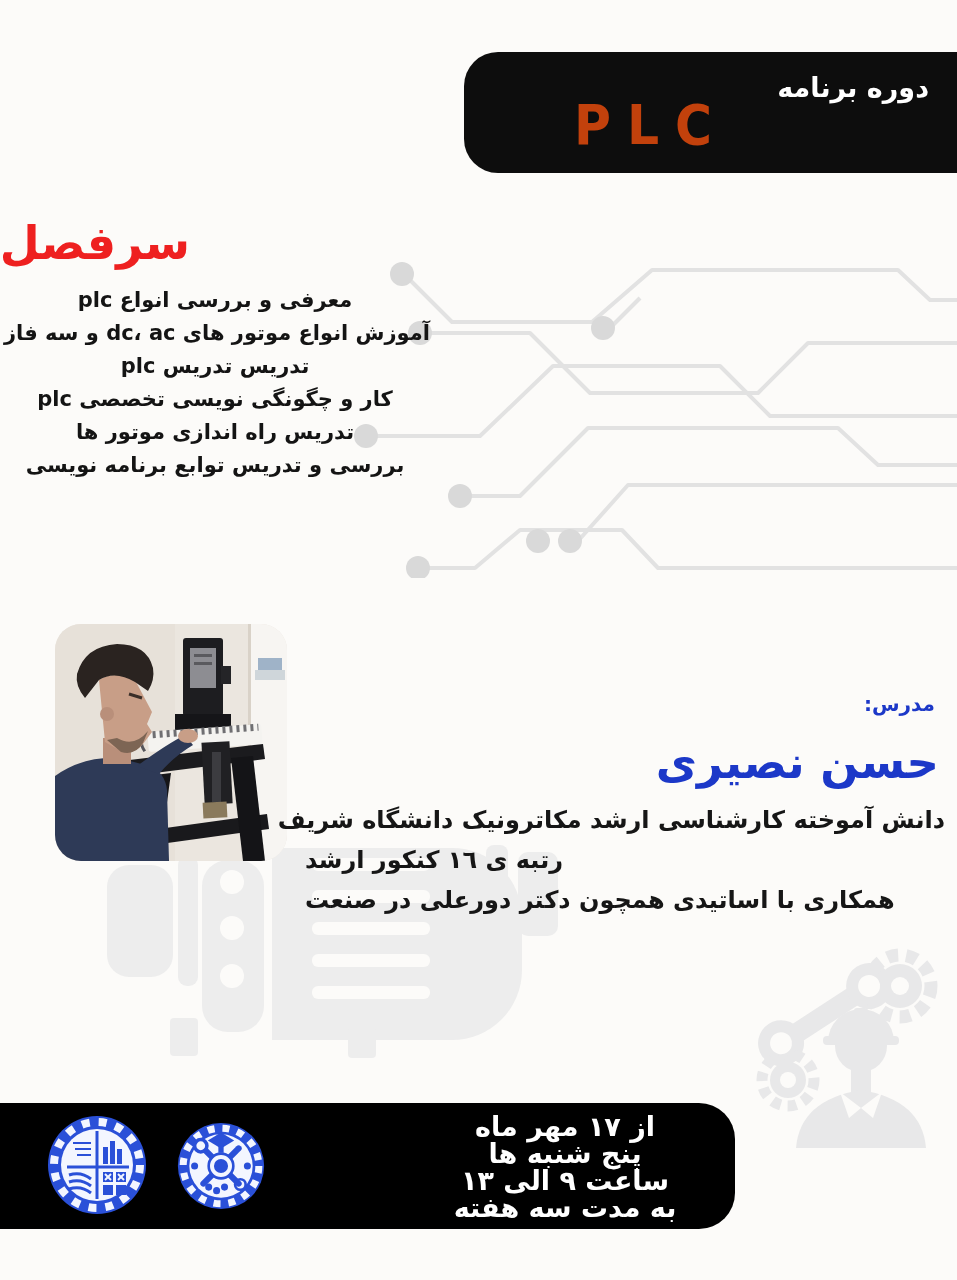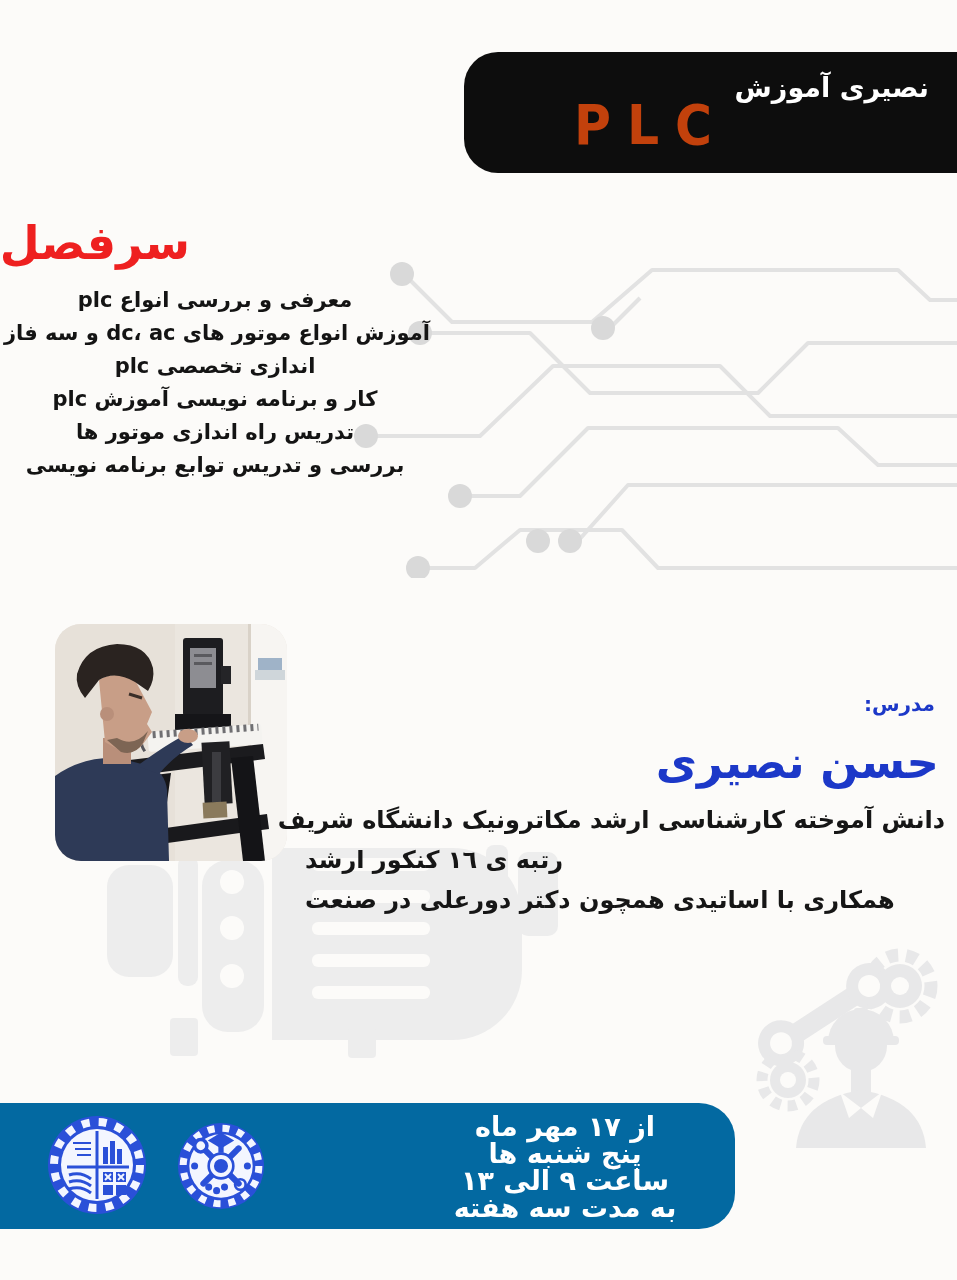--- a/index.html
+++ b/index.html
@@ -54,21 +54,21 @@
   }
   .instructor-bio{
     position:absolute;right:12px;top:800px;width:640px;z-index:4;
     direction:rtl;text-align:left;color:#161616;
     font-size:24px;font-weight:bold;line-height:40px;
   }
   .bio-line{white-space:nowrap;}
   
   .footer-bar{
     position:absolute;left:0;top:1103px;width:735px;height:126px;
-    background:#0369a1;border-radius:0 36px 36px 0;z-index:5;
+    background:#000000;border-radius:0 36px 36px 0;z-index:5;
   }
   .schedule{
     position:absolute;left:400px;top:10px;width:330px;
     color:#ffffff;font-size:27px;font-weight:bold;line-height:27px;
     direction:rtl;text-align:center;
   }
   .schedule-line{white-space:nowrap;}
   .logo-a{position:absolute;left:47px;top:12px;}
   .logo-b{position:absolute;left:177px;top:19px;}
 </style>
@@ -148,30 +148,30 @@
       <circle cx="150" cy="78" r="11" transform="rotate(-33 95 78)"></circle>
       <circle cx="172" cy="48" r="9"></circle>
       <circle cx="60" cy="142" r="8"></circle>
       <path d="M110,158 l23,18 -18,34 h-8 z" transform="translate(6 0)" fill="none"></path>
       <path d="M112,154 l21,16 -12,10 z"></path>
       <path d="M154,154 l-21,16 12,10 z"></path>
     </g>
   </svg>
 
   <div class="header-box">
-    <div class="kicker">نصیری آموزش</div>
+    <div class="kicker">دوره برنامه</div>
     <div class="plc-title">PLC</div>
   </div>
 
   <div class="topics-heading">سرفصل ها</div>
   <div class="topics-list">
     <div class="topic-item">معرفی و بررسی انواع plc</div>
     <div class="topic-item">آموزش انواع موتور های dc، ac و سه فاز در صنعت</div>
-    <div class="topic-item">اندازی تخصصی plc</div>
-    <div class="topic-item">کار و برنامه نویسی آموزش plc</div>
+    <div class="topic-item">تدریس تدریس plc</div>
+    <div class="topic-item">کار و چگونگی نویسی تخصصی plc</div>
     <div class="topic-item">تدریس راه اندازی موتور ها</div>
     <div class="topic-item">بررسی و تدریس توابع برنامه نویسی</div>
   </div>
 
   <svg class="photo" width="232" height="237" viewBox="0 0 232 237">
     <rect width="232" height="237" fill="#ebe6df"></rect>
     <rect width="120" height="237" fill="#e7e1d9"></rect>
     <rect x="193" width="5" height="237" fill="#d9d2c8"></rect>
     <rect x="196" width="36" height="237" fill="#f7f5f2"></rect>
     <rect x="200" y="46" width="30" height="10" fill="#cfd6da"></rect>

